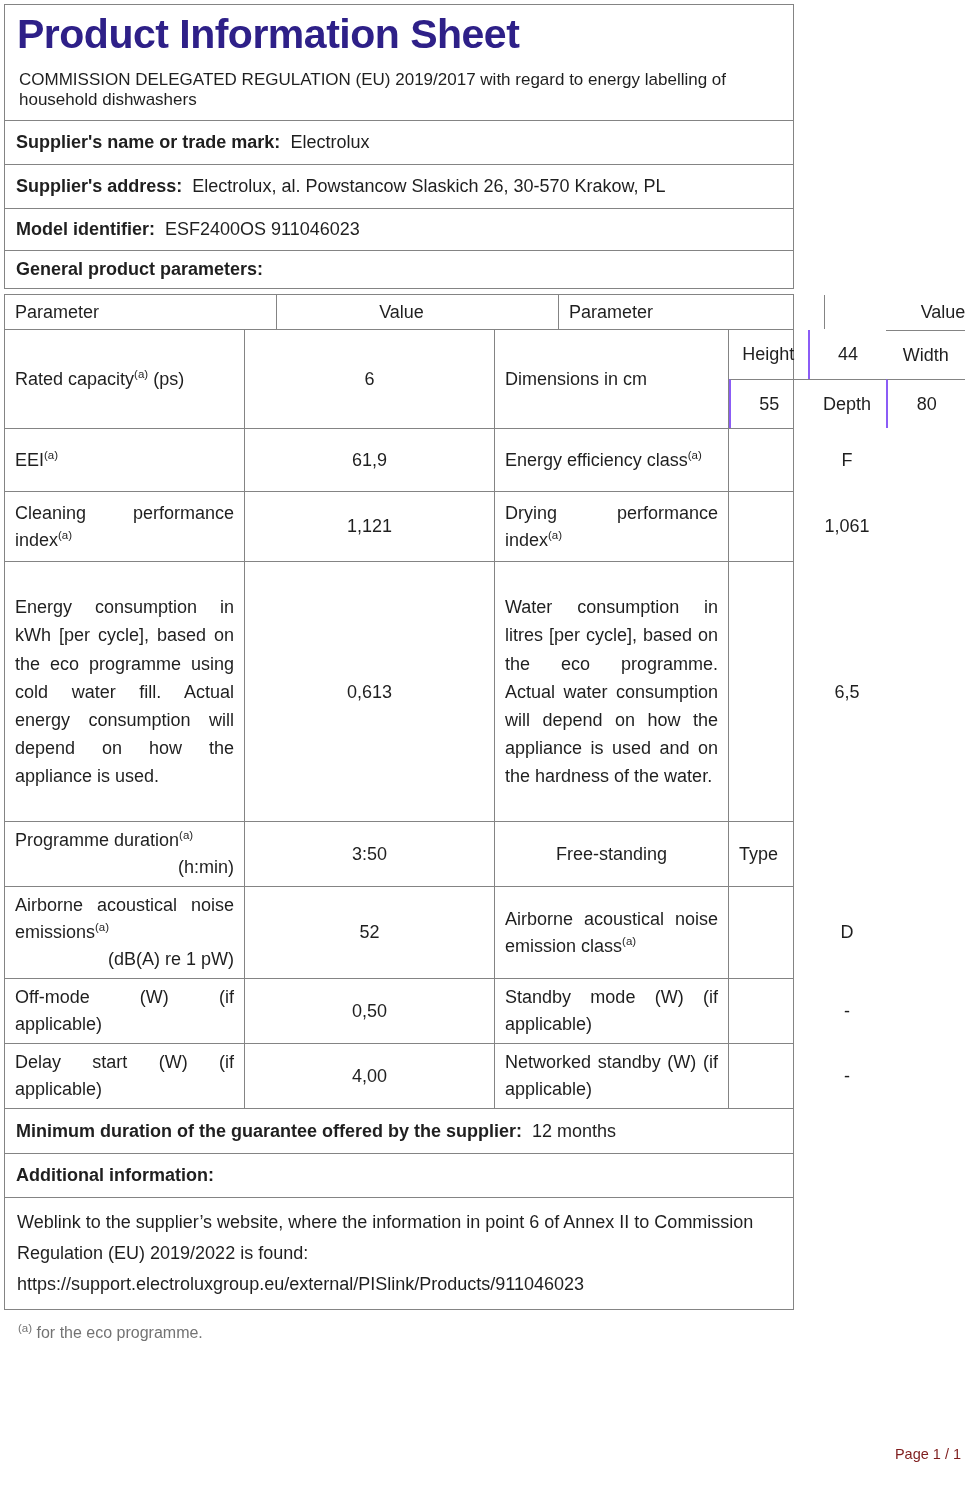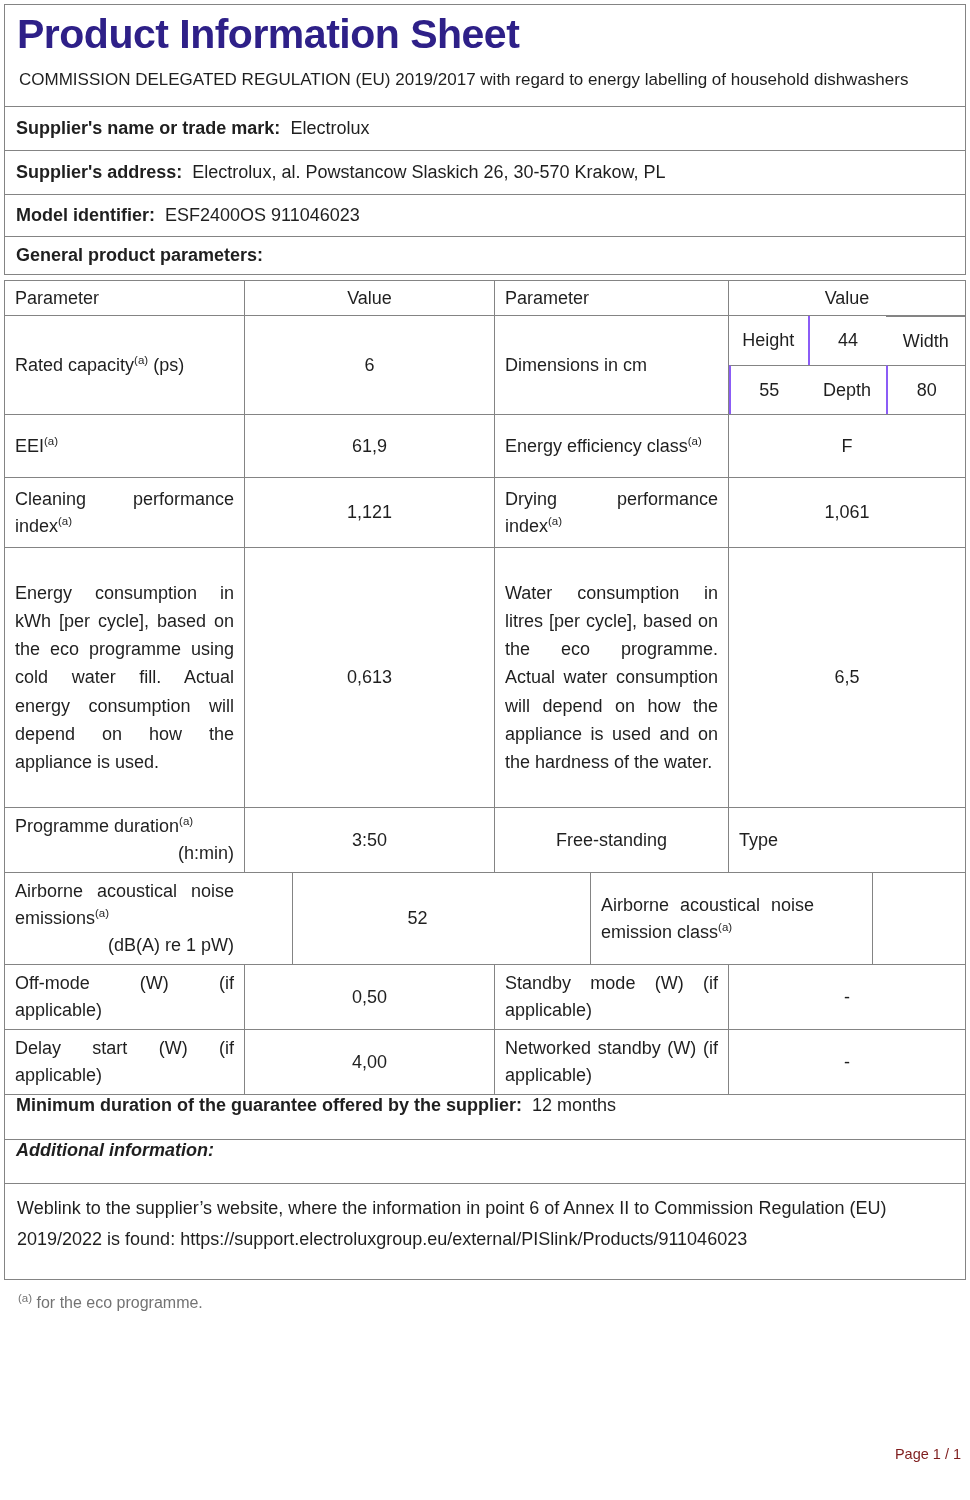--- a/index.html
+++ b/index.html
@@ -5,21 +5,21 @@
   * { box-sizing: border-box; }
   html, body { margin: 0; padding: 0; }
   body {
     width: 970px; height: 1500px;
     background: #ffffff;
     font-family: "Liberation Sans", sans-serif;
     color: #1f1f1f;
     position: relative;
     overflow: hidden;
   }
-  .sheet { position: absolute; left: 4px; top: 4px; width: 962px; }
+  .sheet { position: absolute; left: 4px; top: 4px; width: 790px; }
 
   
   .blockA { border: 1px solid #848484; }
   .arow { border-top: 1px solid #848484; min-height: 44px; display: flex; align-items: center; padding: 0 11px; font-size: 18px; }
   .arow:first-child { border-top: none; }
   .title-cell { display: block; min-height: 101px; padding: 6px 12px 10px; }
   .doc-title { margin: 0; font-size: 41px; font-weight: 700; letter-spacing: -0.5px; color: #2e2088; line-height: 1.15; }
   .regulation { margin: 12px 0 0 2px; font-size: 17px; color: #1f1f1f; }
   .lbl { font-weight: 700; margin-right: 10px; white-space: nowrap; }
   .row-model { min-height: 42px; }
@@ -28,42 +28,42 @@
   
   .blockB { border: 1px solid #848484; margin-top: 5px; }
   .prow { display: grid; grid-template-columns: 239px 250px 234px 237px; }
   .prow + .prow, .full-row + .prow, .prow + .full-row, .full-row + .full-row { border-top: 1px solid #848484; }
   .cell { border-left: 1px solid #848484; padding: 5px 10px; display: flex; align-items: center; min-width: 0; font-size: 18px; line-height: 1.5; }
   .cell:first-child { border-left: none; }
   .cell .txt { width: 100%; }
   .param .txt { text-align: justify; }
   .value { justify-content: center; }
   .value .txt { text-align: center; }
-  .r-head { min-height: 34px; }
+  .r-head { min-height: 34px; gap: 32px; }
   .r-head .cell { padding-top: 3px; padding-bottom: 3px; }
   .r-capacity { min-height: 99px; }
   .r-eei { min-height: 63px; }
   .r-cleaning { min-height: 70px; }
   .r-energy { min-height: 260px; }
   .r-energy .cell { line-height: 1.56; }
   .r-duration { min-height: 64px; }
-  .r-noise { min-height: 88px; gap: 48px; }
+  .r-noise { min-height: 88px; }
   .r-offmode { min-height: 62px; }
   .r-delay { min-height: 63px; }
   .line2 { display: block; padding-left: 8px; text-align: right; }
   sup { font-size: 11.5px; line-height: 0; }
 
   .dims { padding: 0; display: grid; grid-template-columns: 1fr 1fr 1fr; grid-auto-rows: 1fr; align-items: stretch; }
   .dcell { display: flex; align-items: center; justify-content: center; font-size: 18px; }
   .dcell.dval { border-left: 2px solid #8b5cf6; }
   .dcell.dtop { border-top: 1px solid #848484; }
 
-  .full-row { display: flex; align-items: flex-start; padding: 0 11px; font-size: 18px; }
+  .full-row { display: flex; align-items: center; padding: 0 11px; font-size: 18px; }
   .r-guarantee { min-height: 45px; }
-  .r-additional { min-height: 44px; font-style: italic; }
+  .r-additional { min-height: 44px; }
   .weblink-row { display: block; padding: 9px 12px; min-height: 96px; font-size: 18px; line-height: 1.72; overflow-wrap: anywhere; }
 
   .footnote { margin: 14px 0 0 14px; font-size: 16px; color: #737373; }
   .footnote sup { font-size: 11.5px; }
   .pageno { position: absolute; right: 9px; top: 1446px; font-size: 14.5px; color: #7f1d1d; }
 </style>
 </head>
 <body>
 
 <div class="sheet">

